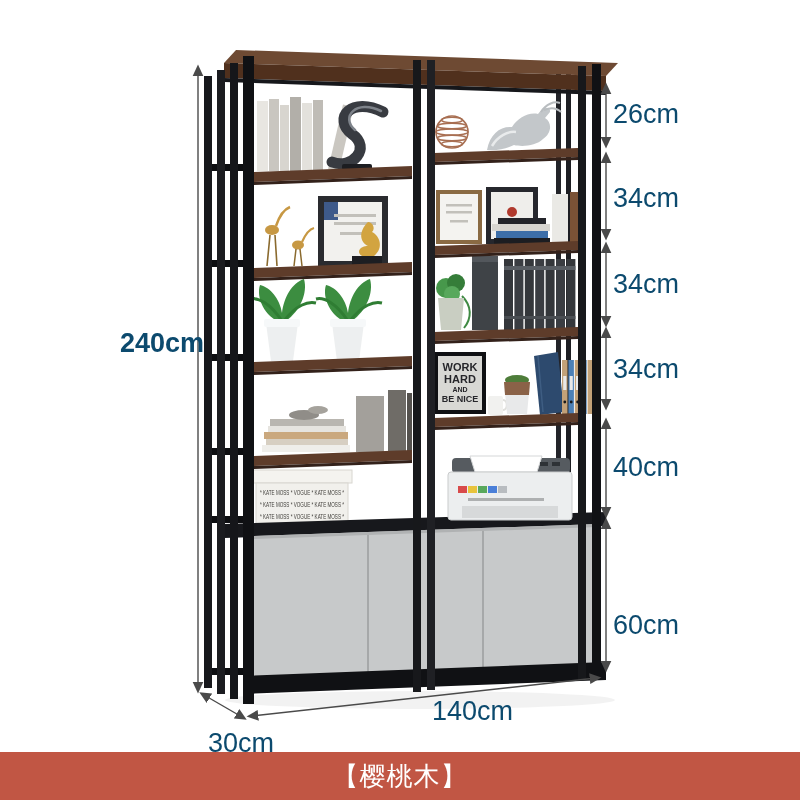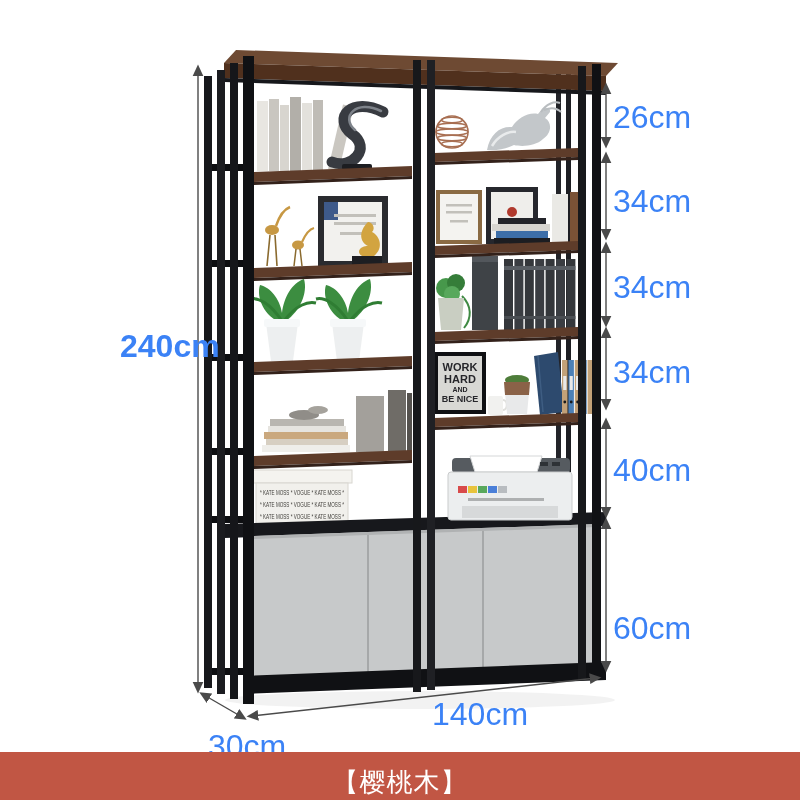--- a/index.html
+++ b/index.html
@@ -1,21 +1,21 @@
 <!DOCTYPE html>
 <html><head>
 <meta charset="utf-8">
 <style>
   html,body{margin:0;padding:0;background:#ffffff;}
   .stage{position:relative;width:800px;height:800px;background:#fff;overflow:hidden;
          font-family:"Liberation Sans",sans-serif;}
   .illus{position:absolute;left:0;top:0;}
-  .dim{position:absolute;color:#3b82f6;font-size:32px;line-height:1;white-space:nowrap;}
+  .dim{position:absolute;color:#0c4a6e;font-size:27px;line-height:1;white-space:nowrap;}
   .caption-bar{position:absolute;left:0;right:0;bottom:0;height:48px;
-               display:flex;align-items:flex-end;justify-content:center;gap:50px;
+               display:flex;align-items:center;justify-content:center;gap:50px;
                color:#ffffff;font-size:26px;letter-spacing:1px;}
 </style>
 </head>
 <body>
 
 <div class="stage">
 
   <svg class="illus" width="800" height="800" viewBox="0 0 800 800">
     <defs>
       <marker id="arr" markerWidth="9" markerHeight="9" refX="4.5" refY="4.5" orient="auto-start-reverse">

